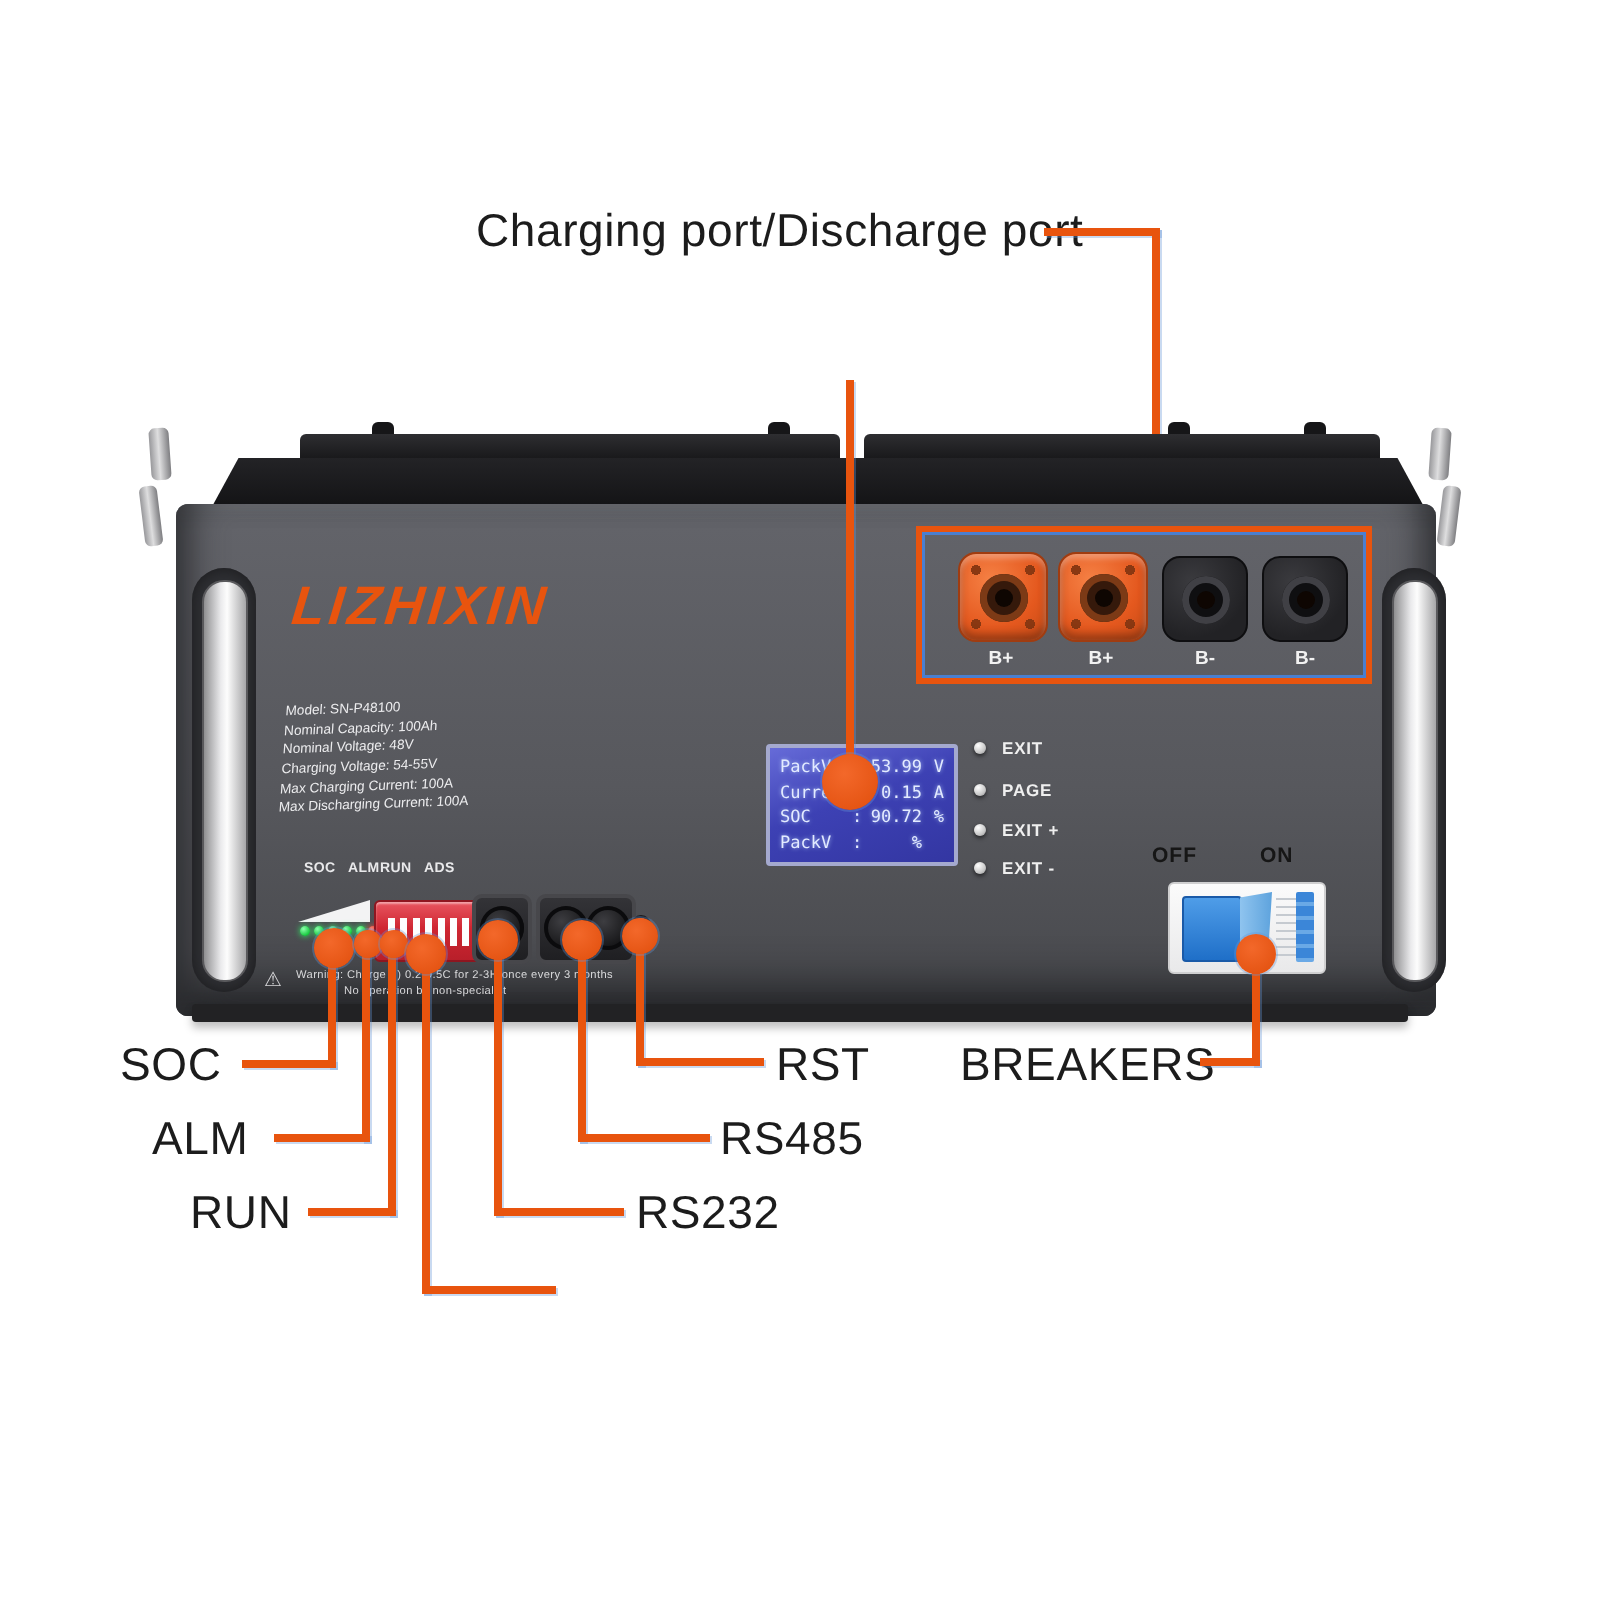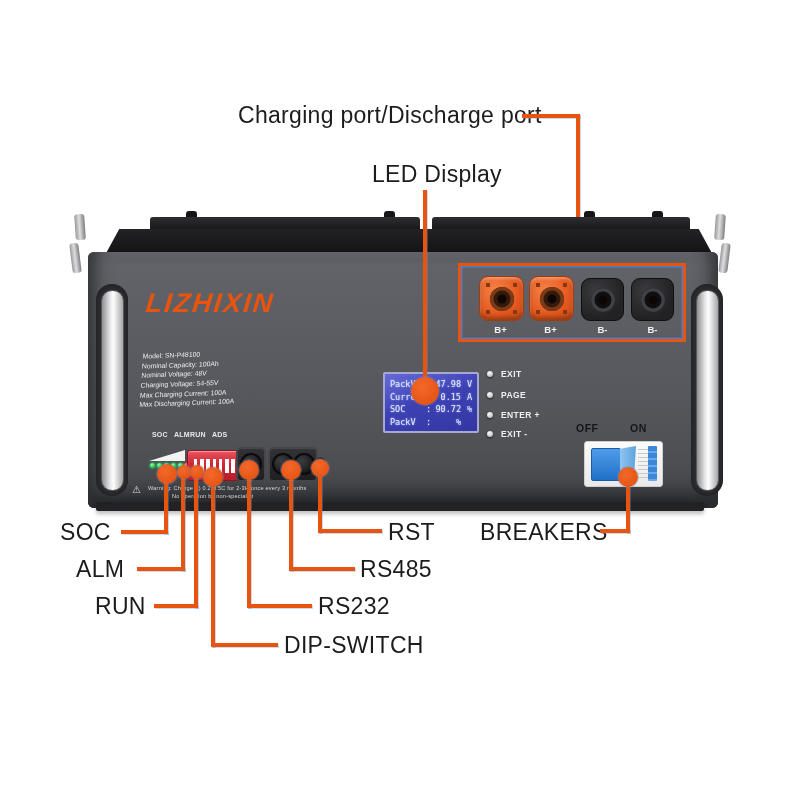--- a/index.html
+++ b/index.html
@@ -113,21 +113,20 @@
 </head>
 <body>
 
 <div id="stage">
 
   <div class="callout-label" style="left:238px;top:102px">Charging port/Discharge port</div>
   <div class="hline" style="left:522px;top:114px;width:58px"></div>
   <div class="vline" style="left:576px;top:114px;height:152px"></div>
   <div class="dot" style="left:565px;top:253px;width:26px;height:26px"></div>
 
-  <div class="callout-label" style="left:372px;top:161px">LED Display</div>
   <div class="vline" style="left:423px;top:190px;height:200px;z-index:6"></div>
   <div class="dot" style="left:411px;top:377px;width:28px;height:28px;z-index:6"></div>
 
   <div class="hook" style="left:75px;top:214px;width:10px;height:26px;transform:rotate(-4deg)"></div>
   <div class="hook" style="left:71px;top:243px;width:9px;height:30px;transform:rotate(-7deg)"></div>
   <div class="hook" style="left:715px;top:214px;width:10px;height:26px;transform:rotate(4deg)"></div>
   <div class="hook" style="left:720px;top:243px;width:9px;height:30px;transform:rotate(7deg)"></div>
 
   <div class="bump" style="left:186px;top:211px"></div>
   <div class="bump" style="left:384px;top:211px"></div>
@@ -178,21 +177,21 @@
   </div>
   <div class="port-label" style="left:479px">B+</div>
   <div class="port-label" style="left:529px">B+</div>
   <div class="port-label" style="left:581px">B-</div>
   <div class="port-label" style="left:631px">B-</div>
 
   <div class="lcd">
     <div class="lcd-row">
       <span class="lcd-l">PackV</span>
         <span class="lcd-c">:</span>
-      <span class="lcd-v">47.98</span>
+      <span class="lcd-v">53.99</span>
       <span class="lcd-u">V</span>
     </div>
     <div class="lcd-row">
       <span class="lcd-l">Current</span>
         <span class="lcd-c">:</span>
       <span class="lcd-v">0.15</span>
       <span class="lcd-u">A</span>
     </div>
     <div class="lcd-row">
       <span class="lcd-l">SOC</span>
@@ -211,21 +210,21 @@
   <div class="menu-btn" style="top:369px">
     <span class="menu-dot"></span>
     <span>EXIT</span>
   </div>
   <div class="menu-btn" style="top:390px">
     <span class="menu-dot"></span>
     <span>PAGE</span>
   </div>
   <div class="menu-btn" style="top:410px">
     <span class="menu-dot"></span>
-    <span>ENTER +</span>
+    <span>EXIT +</span>
   </div>
   <div class="menu-btn" style="top:429px">
     <span class="menu-dot"></span>
     <span>EXIT -</span>
   </div>
 
   <div class="ind-label" style="left:152px">SOC</div>
   <div class="ind-label" style="left:174px">ALM</div>
   <div class="ind-label" style="left:190px">RUN</div>
   <div class="ind-label" style="left:212px">ADS</div>
@@ -276,21 +275,20 @@
   <div class="callout-label" style="left:76px;top:556px">ALM</div>
 
   <div class="dot" style="left:190px;top:465px;width:14px;height:14px;z-index:6"></div>
   <div class="vline" style="left:194px;top:471px;height:137px;z-index:5"></div>
   <div class="hline" style="left:154px;top:604px;width:44px;z-index:5"></div>
   <div class="callout-label" style="left:95px;top:593px">RUN</div>
 
   <div class="dot" style="left:203px;top:467px;width:20px;height:20px;z-index:6"></div>
   <div class="vline" style="left:211px;top:475px;height:172px;z-index:5"></div>
   <div class="hline" style="left:211px;top:643px;width:67px;z-index:5"></div>
-  <div class="callout-label" style="left:284px;top:632px">DIP-SWITCH</div>
 
   <div class="dot" style="left:239px;top:460px;width:20px;height:20px;z-index:6"></div>
   <div class="vline" style="left:247px;top:468px;height:140px;z-index:5"></div>
   <div class="hline" style="left:247px;top:604px;width:65px;z-index:5"></div>
   <div class="callout-label" style="left:318px;top:593px">RS232</div>
 
   <div class="dot" style="left:281px;top:460px;width:20px;height:20px;z-index:6"></div>
   <div class="vline" style="left:289px;top:468px;height:103px;z-index:5"></div>
   <div class="hline" style="left:289px;top:567px;width:66px;z-index:5"></div>
   <div class="callout-label" style="left:360px;top:556px">RS485</div>

